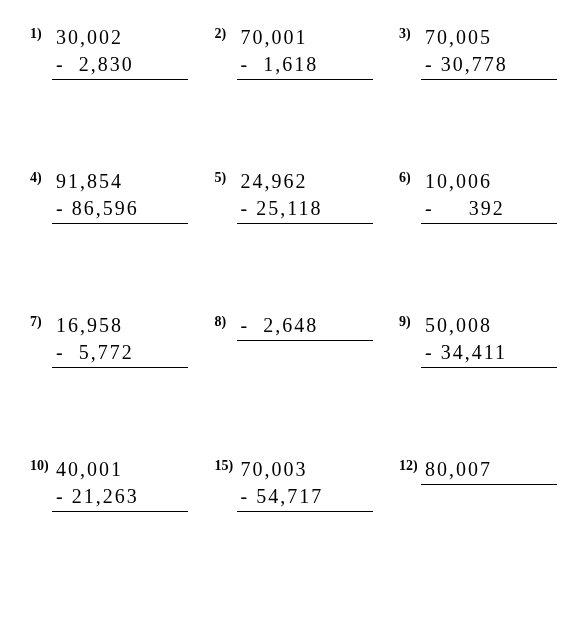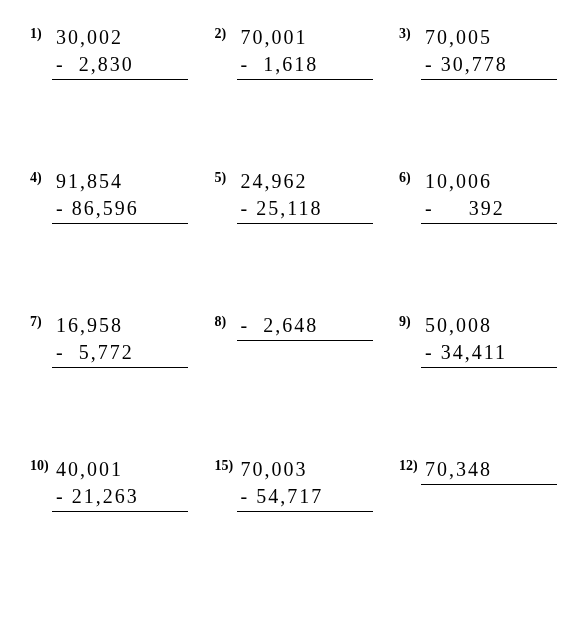--- a/index.html
+++ b/index.html
@@ -153,19 +153,19 @@
       <div class="problem-number">15)</div>
       <div class="problem-body">
         <span class="operand">70,003</span>
         <span class="operand"><span>-</span> <span>54,717</span></span>
         <div class="rule"></div>
       </div>
     </div>
     <div class="problem">
       <div class="problem-number">12)</div>
       <div class="problem-body">
-        <span class="operand">70,348</span>
+        <span class="operand">80,007</span>
         <div class="rule"></div>
       </div>
     </div>
   </div>
 
 </div>
 
 </body></html>

